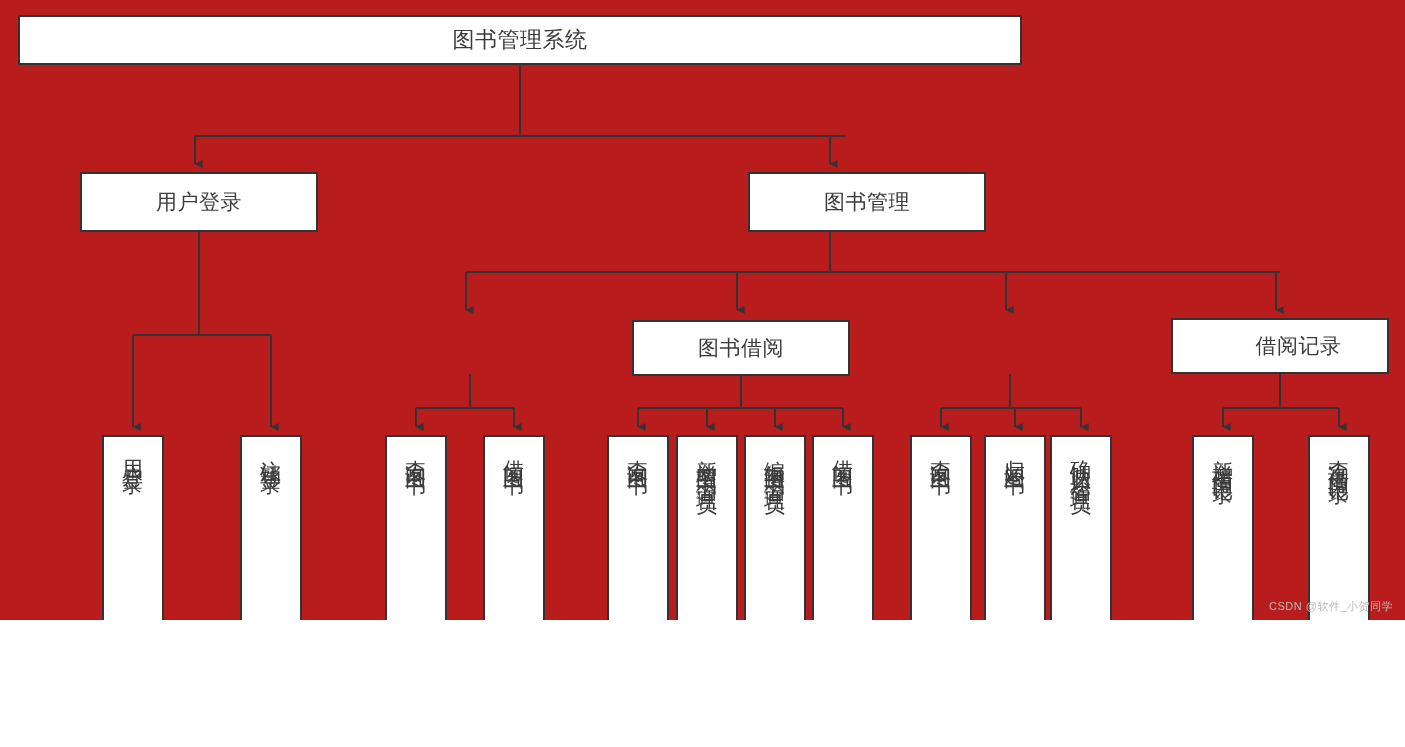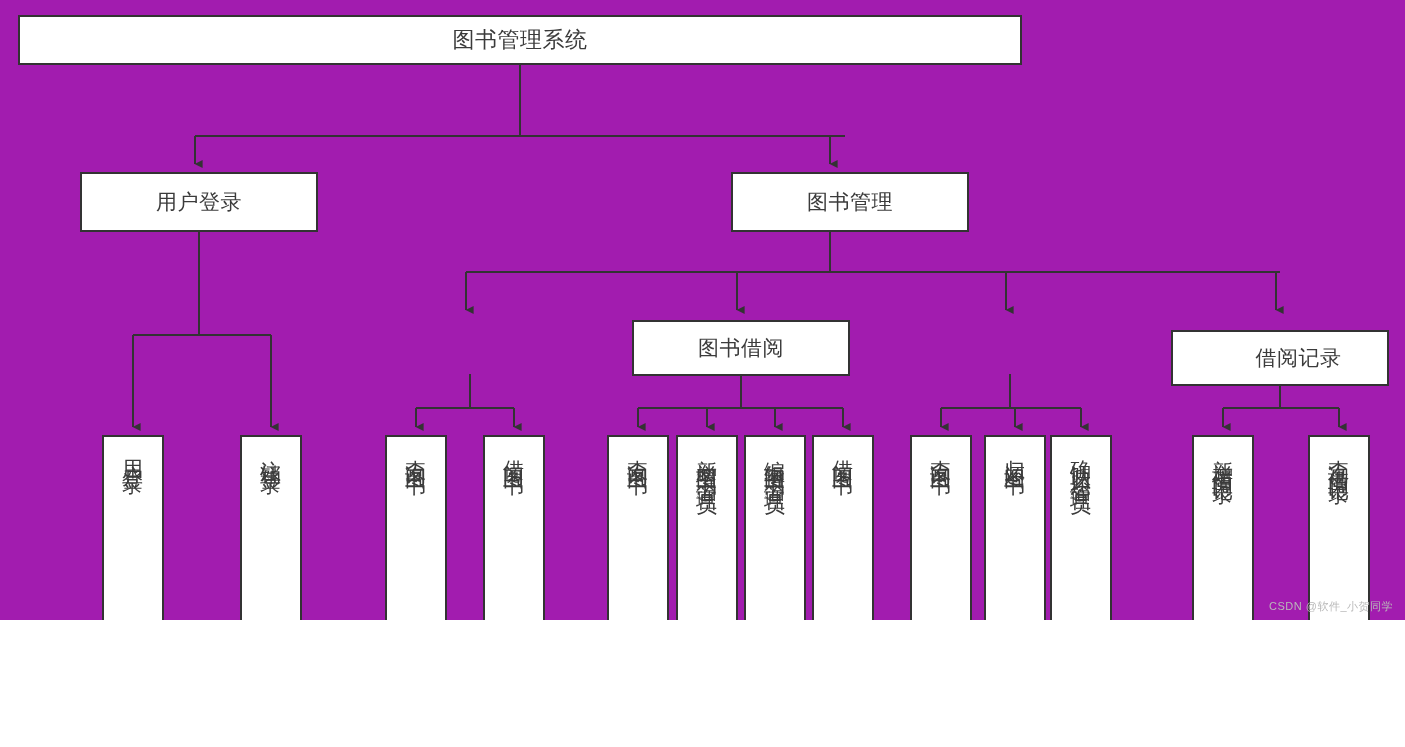--- a/index.html
+++ b/index.html
@@ -7,21 +7,21 @@
     padding: 0;
     background: #ffffff;
   }
   body {
     font-family: "Liberation Sans", "DejaVu Sans", sans-serif;
   }
   #canvas {
     position: relative;
     width: 1405px;
     height: 620px;
-    background: #a21caf;
+    background: #b91c1c;
     overflow: hidden;
   }
   #edges {
     position: absolute;
     left: 0;
     top: 0;
     width: 1405px;
     height: 747px;
     pointer-events: none;
   }
@@ -129,28 +129,28 @@
     </g>
   </svg>
 
   <div class="node horiz root" style="left:18px; top:15px; width:1004px; height:50px;">
     <span class="label">图书管理系统</span>
   </div>
 
   <div class="node horiz" style="left:80px; top:172px; width:238px; height:60px;">
     <span class="label">用户登录</span>
   </div>
-  <div class="node horiz" style="left:731px; top:172px; width:238px; height:60px;">
+  <div class="node horiz" style="left:748px; top:172px; width:238px; height:60px;">
     <span class="label">图书管理</span>
   </div>
 
   <div class="node horiz" style="left:632px; top:320px; width:218px; height:56px;">
     <span class="label">图书借阅</span>
   </div>
-  <div class="node horiz" style="left:1171px; top:330px; width:218px; height:56px;padding-left:37px;">
+  <div class="node horiz" style="left:1171px; top:318px; width:218px; height:56px;padding-left:37px;">
     <span class="label">借阅记录</span>
   </div>
 
   <div class="node vert" style="left:102px; top:435px; width:62px; height:298px;">
     <span class="label">用户登录</span>
   </div>
   <div class="node vert" style="left:240px; top:435px; width:62px; height:298px;">
     <span class="label">注销登录</span>
   </div>
 

